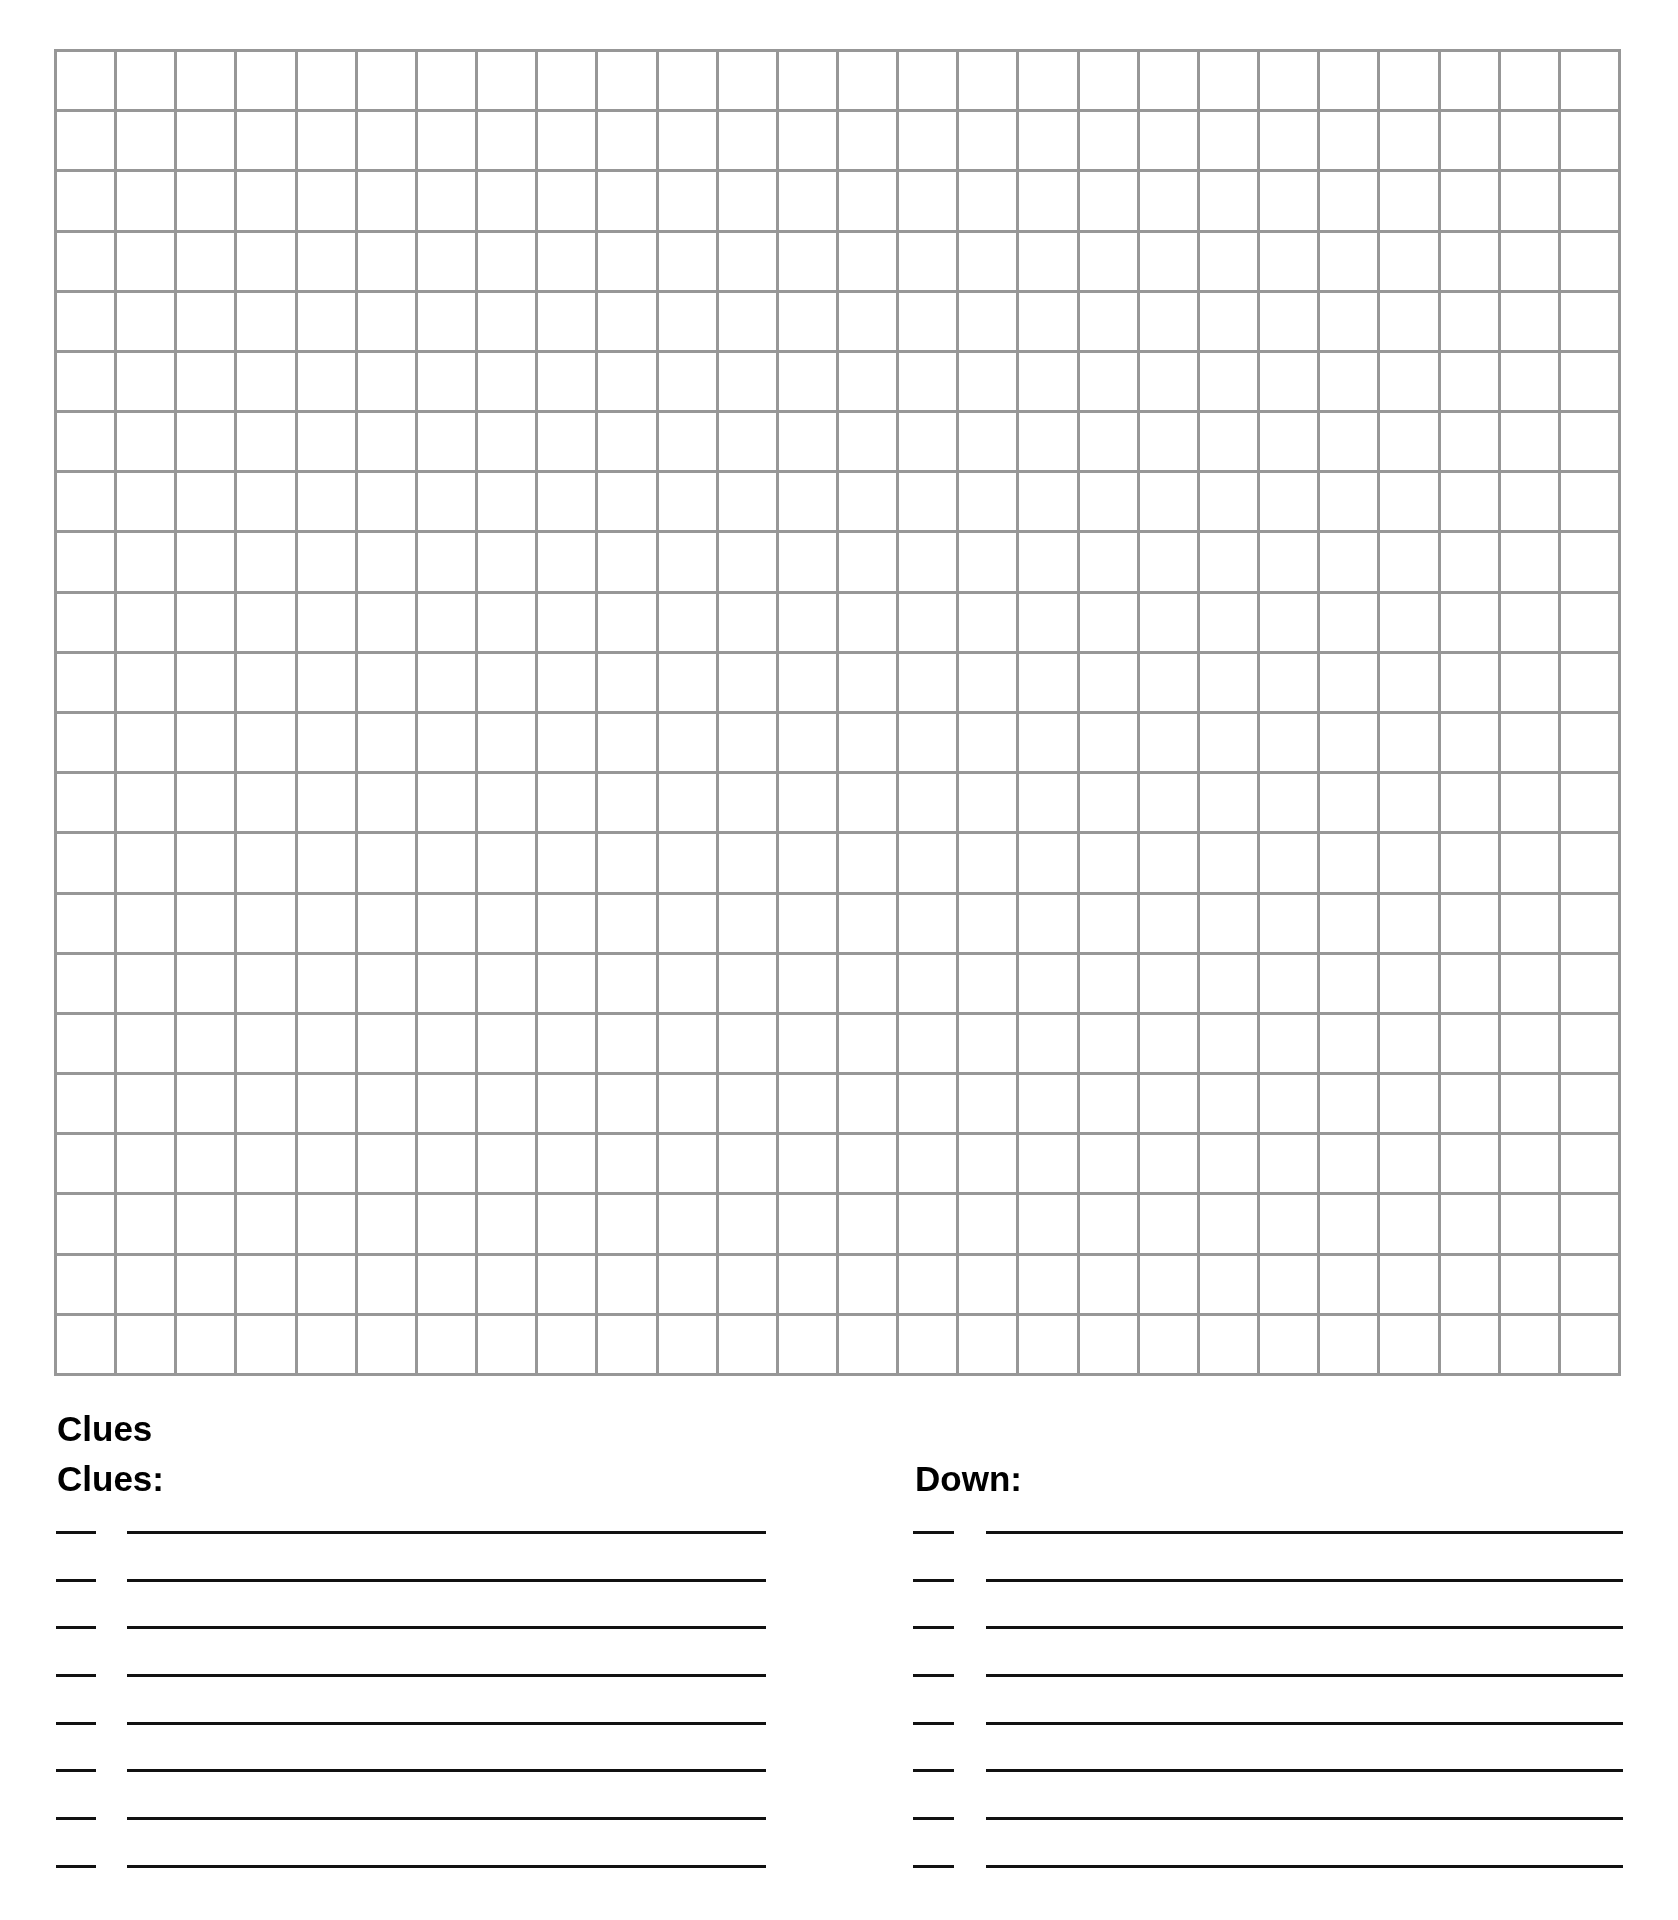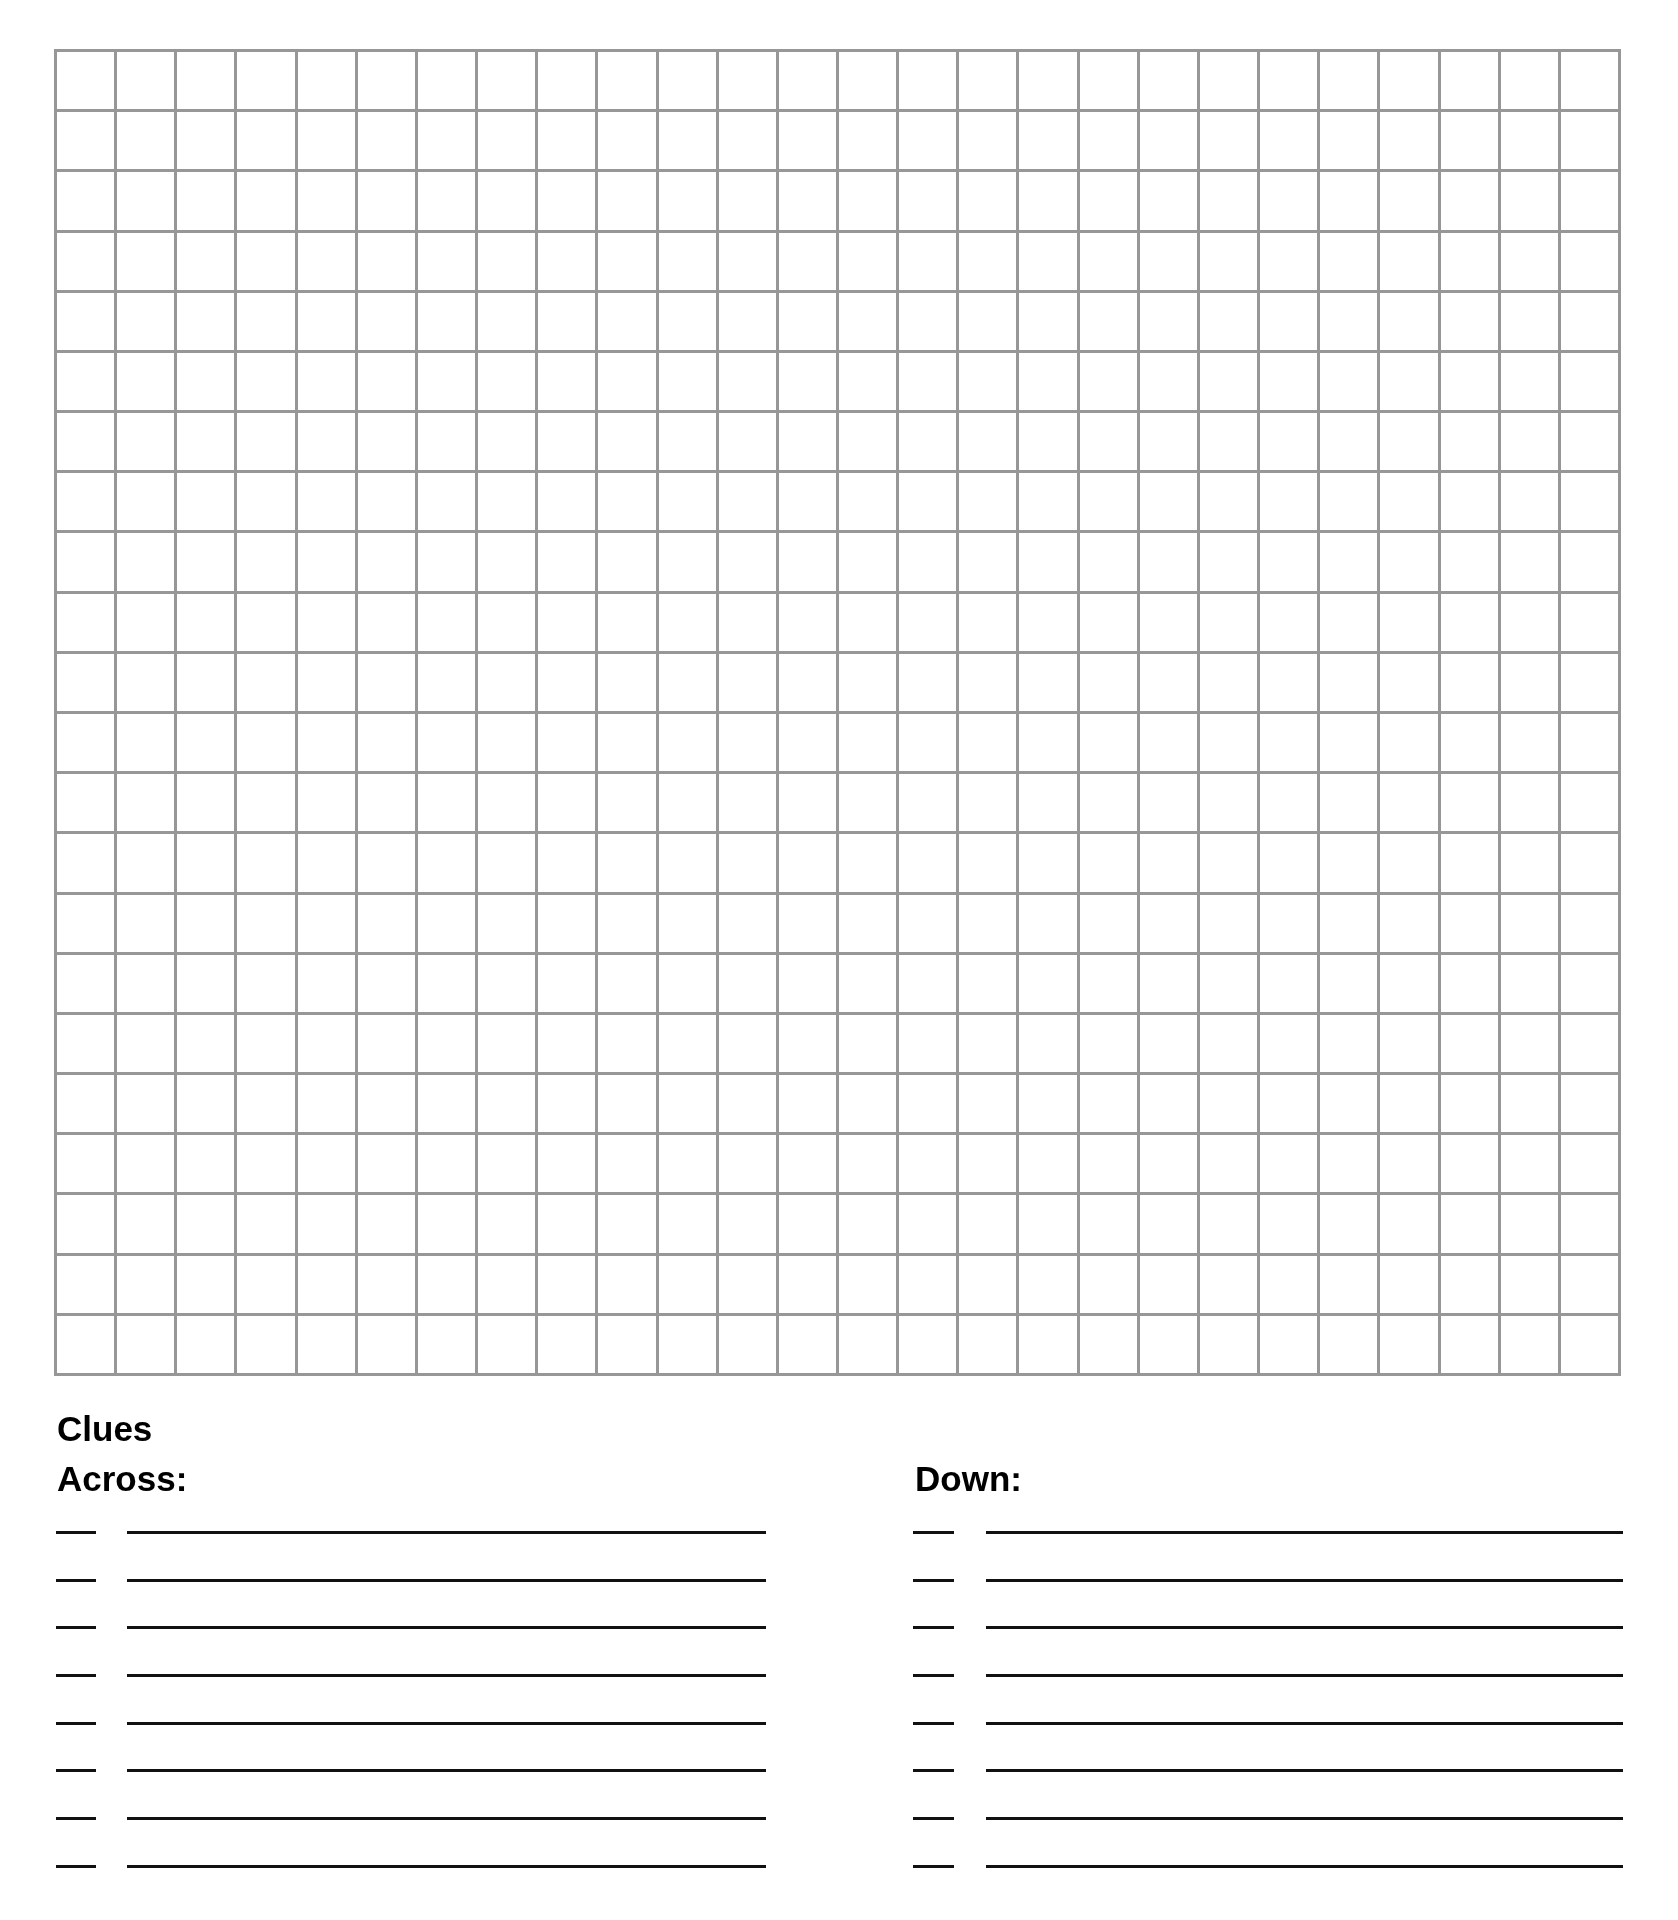--- a/index.html
+++ b/index.html
@@ -642,21 +642,21 @@
       <div class="cell"></div>
       <div class="cell"></div>
       <div class="cell"></div>
       <div class="cell"></div>
       <div class="cell"></div>
       <div class="cell"></div>
     </div>
 
   <div class="heading clues-title">Clues</div>
 
-  <div class="heading across-label">Across:</div>
+  <div class="heading across-label">Clues:</div>
 
   <div class="heading down-label">Down:</div>
 
   <div class="blanks across">
       <div class="clue-row">
         <span class="blank short"></span>
         <span class="blank long"></span>
       </div>
       <div class="clue-row">
         <span class="blank short"></span>

